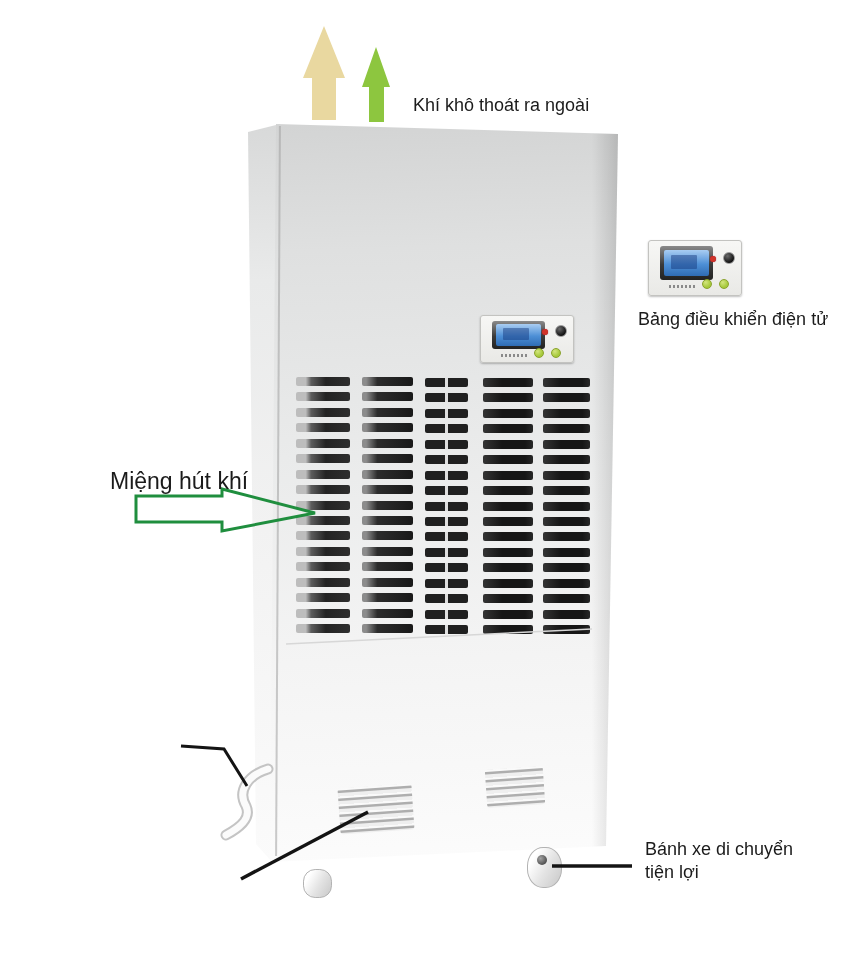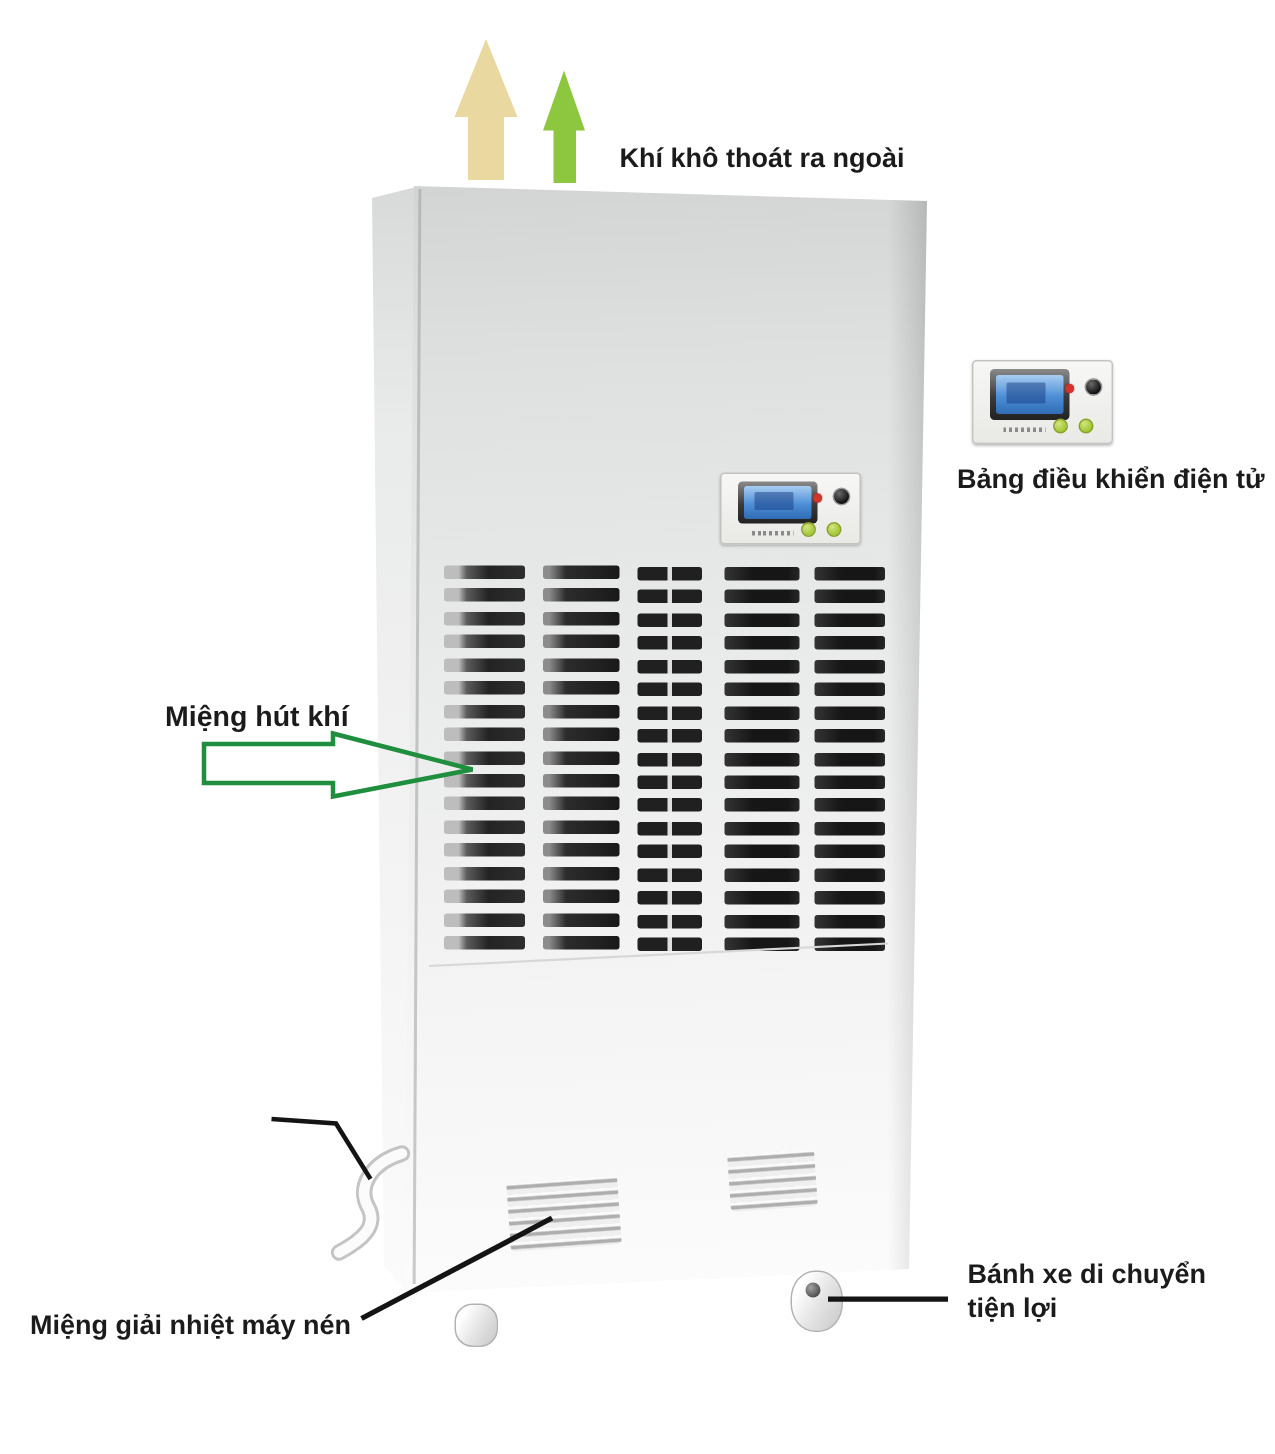--- a/index.html
+++ b/index.html
@@ -105,26 +105,26 @@
   .wheel-right .bolt{
     position:absolute;left:9px;top:7px;width:10px;height:10px;border-radius:50%;
     background:radial-gradient(circle at 35% 35%,#a3a3a3,#4c4c4c 75%);
   }
 
   
   .overlay{left:0;top:0;width:850px;height:969px;pointer-events:none;}
 
   
   .lbl{
-    position:absolute;font-weight:700;color:var(--label-text,#1b1b1b);
+    position:absolute;font-weight:400;color:var(--label-text,#1b1b1b);
     font-size:18px;line-height:1.25;white-space:nowrap;
   }
   .lbl-dry-air{left:413px;top:94px;}
   .lbl-control{left:638px;top:308px;}
-  .lbl-intake{left:110px;top:467px;font-size:19px;}
+  .lbl-intake{left:110px;top:467px;font-size:23px;}
   .lbl-drain{left:8px;top:726px;width:172px;text-align:center;white-space:normal;}
   .lbl-compressor{left:20px;top:872px;}
   .lbl-wheels{left:645px;top:838px;width:162px;text-align:left;white-space:normal;}
   .lbl .line{display:block;}
 </style>
 </head>
 <body>
 
 <div class="canvas">
 
@@ -283,20 +283,19 @@
 
   <div class="lbl lbl-dry-air">Khí khô thoát ra ngoài</div>
 
   <div class="lbl lbl-control">Bảng điều khiển điện tử</div>
 
   <div class="lbl lbl-intake">Miệng hút khí</div>
 
   <div class="lbl lbl-drain">
   </div>
 
-  <div class="lbl lbl-compressor">Miệng giải nhiệt máy nén</div>
 
   <div class="lbl lbl-wheels">
     <span class="line">Bánh xe di chuyển</span>
     <span class="line">tiện lợi</span>
   </div>
 
 </div>
 
 </body></html>

